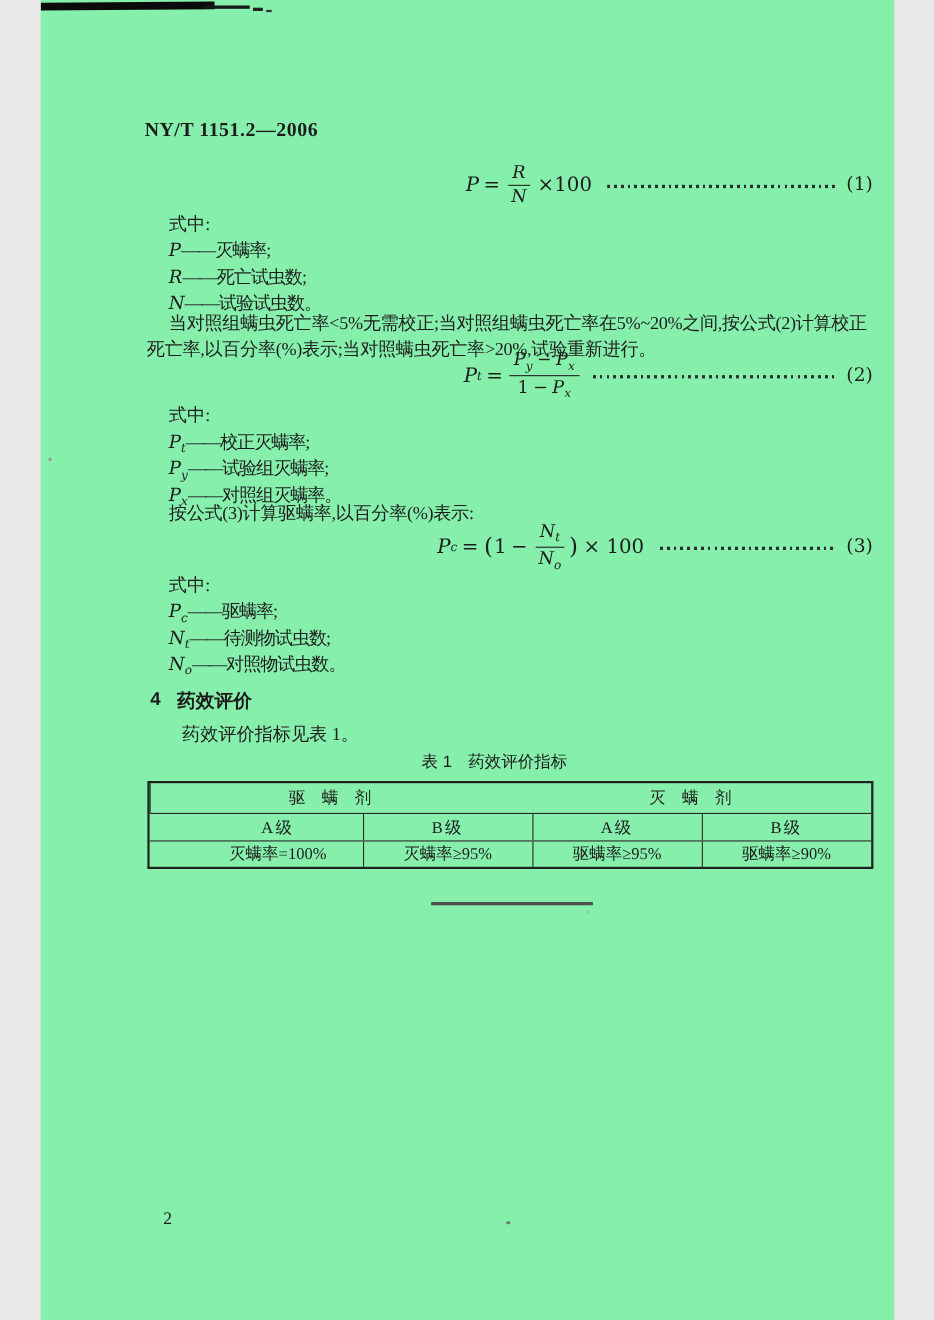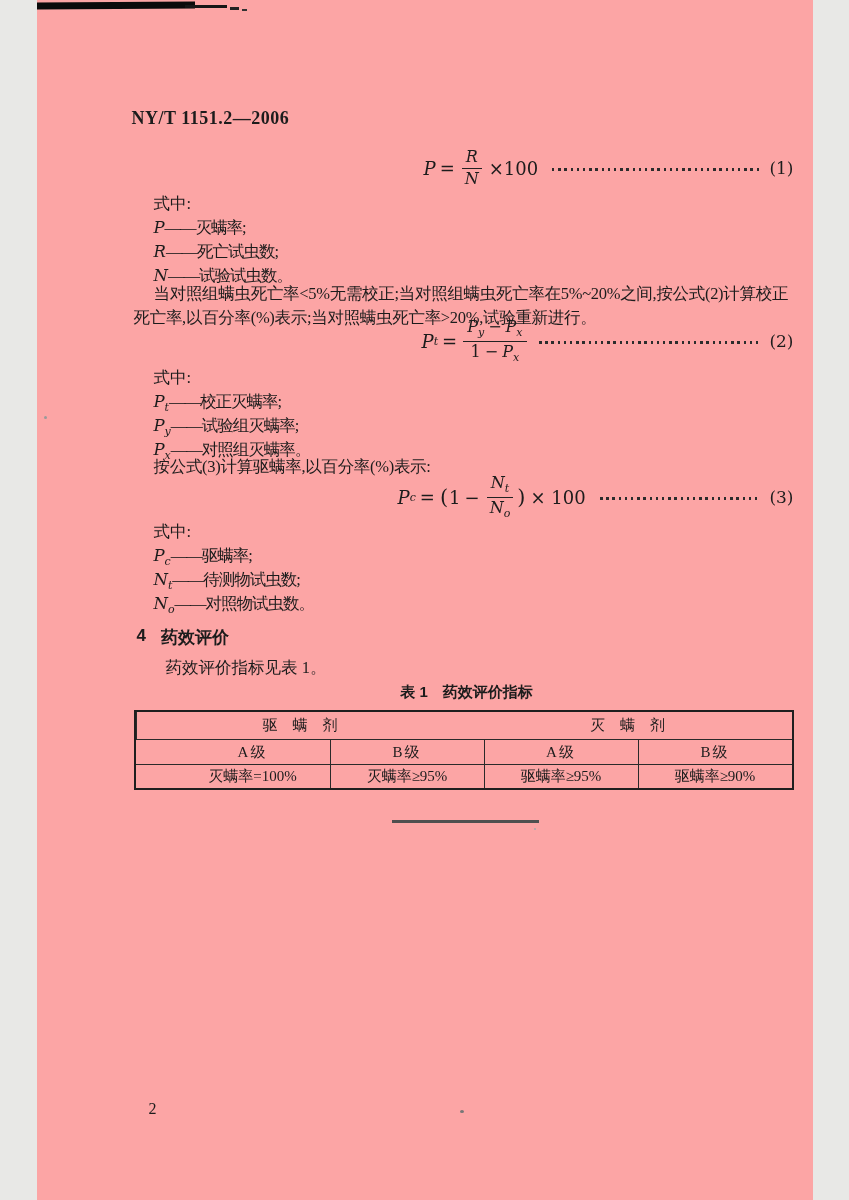--- a/index.html
+++ b/index.html
@@ -1,20 +1,20 @@
 <!DOCTYPE html>
 <html><head>
 <meta charset="utf-8">
 <style>
   html,body{margin:0;padding:0;background:#e8e8e6;}
   .page{
     position:relative;
     width:776px;height:1200px;
     margin:0 auto;
-    background:#fca5a5;
+    background:#86efac;
     overflow:hidden;
     color:#1c1c1c;
     font-family:"Liberation Serif","DejaVu Serif",serif;
   }
   
   .art{position:absolute;background:#0b0b0b;}
   .art-bar1{left:0;top:2px;width:158px;height:7px;transform:rotate(-0.4deg);}
   .art-bar2{left:148px;top:5px;width:42px;height:3px;background:#161616;}
   .art-dot1{left:193px;top:7px;width:9px;height:3px;background:#222;}
   .art-dot2{left:205px;top:9px;width:5px;height:2px;background:#333;}
@@ -71,23 +71,23 @@
   .p2{position:absolute;left:117px;top:456px;font-size:16.5px;letter-spacing:-0.3px;white-space:nowrap;}
   .sec-head{
     position:absolute;left:100px;top:626px;
     font-family:"Liberation Sans","DejaVu Sans",sans-serif;
     font-weight:bold;font-size:17px;display:flex;
   }
   .sec-head .no{margin-right:15px;}
   .sec-intro{position:absolute;left:129px;top:657px;font-size:16.5px;}
   
   .tbl-caption{
-    position:absolute;left:100px;top:683px;width:660px;text-align:center;
+    position:absolute;left:83px;top:683px;width:660px;text-align:center;
     font-family:"Liberation Sans","DejaVu Sans",sans-serif;
-    font-weight:bold;font-size:15px;
+    font-weight:normal;font-size:15px;
   }
   .t1{
     position:absolute;left:97px;top:710px;width:656px;
     border:2px solid #1f1f1f;font-size:15px;
   }
   .trow{display:grid;}
   .trow.g2{grid-template-columns:1fr 1fr;}
   .trow.g4{grid-template-columns:1fr 1fr 1fr 1fr;padding-left:40px;}
   .tc{
     display:flex;align-items:center;justify-content:center;

